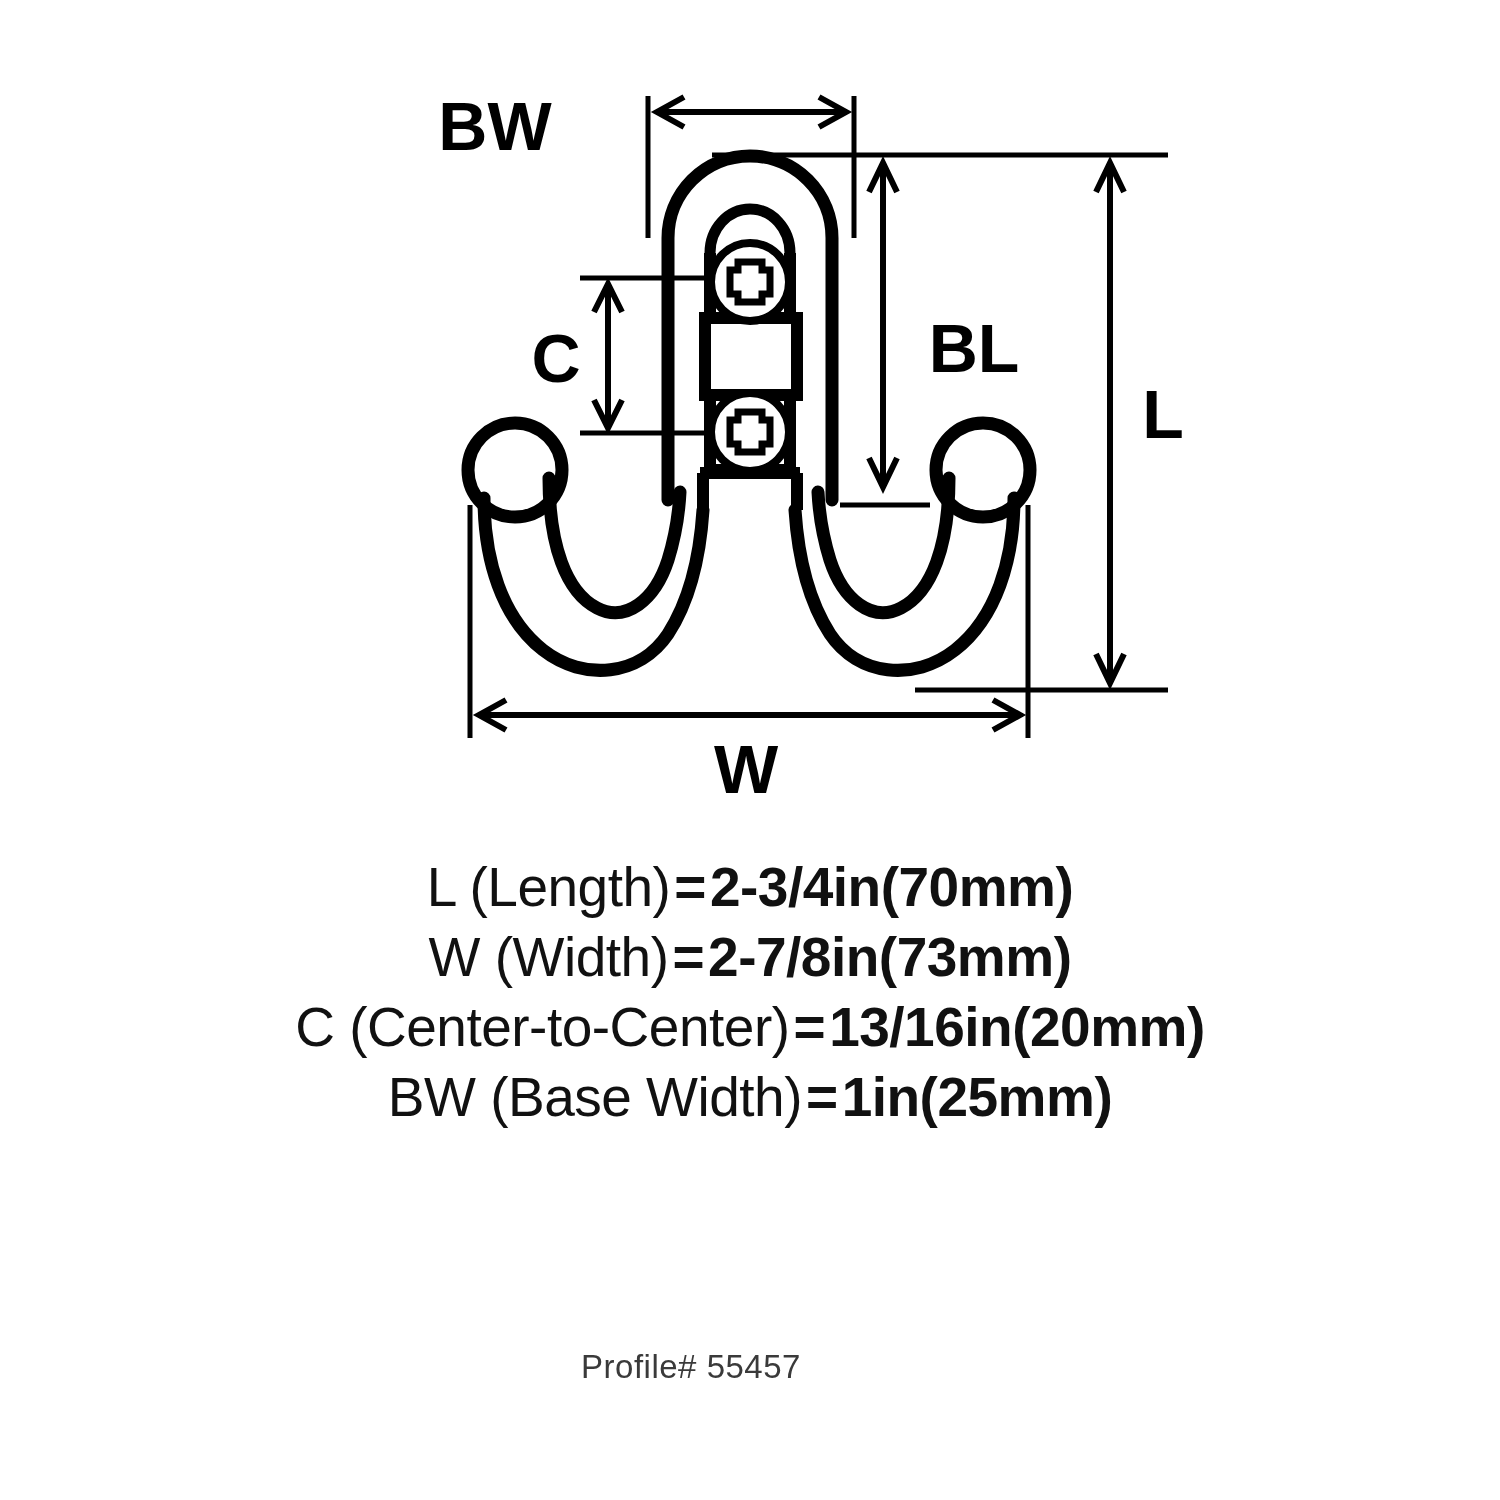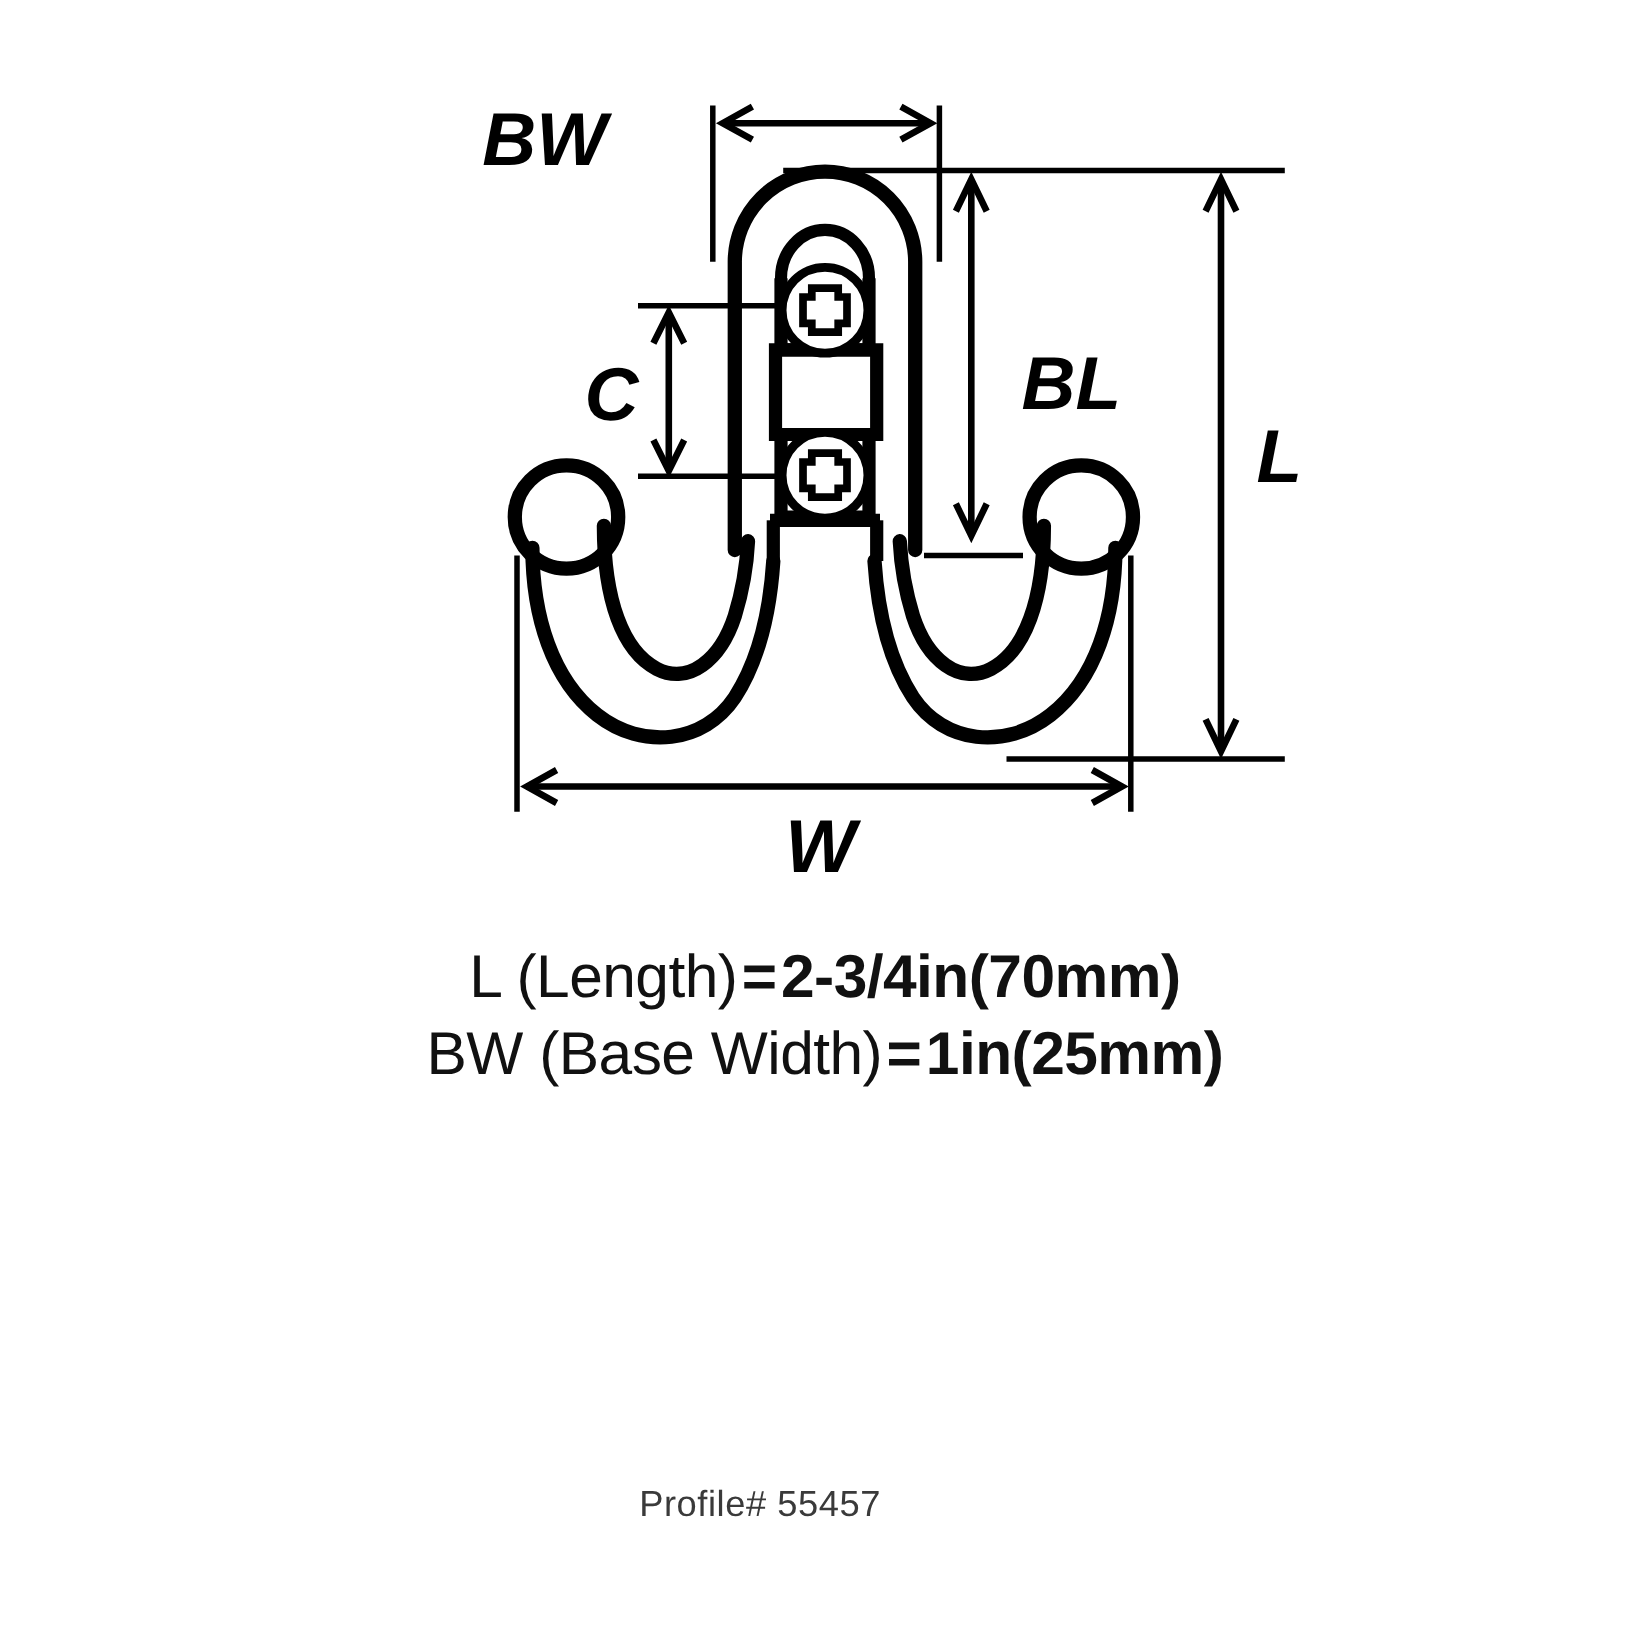--- a/index.html
+++ b/index.html
@@ -19,21 +19,20 @@
     width: 1500px;
     height: 1500px;
     background: #ffffff;
   }
   #diagram-area {
     position: absolute;
     left: 0;
     top: 0;
     width: 1480px;
     height: 840px;
-    font-style: italic;
   }
   #diagram-svg {
     display: block;
     width: 1500px;
     height: 840px;
   }
   .spec-list {
     position: absolute;
     left: 0;
     top: 852px;
@@ -234,21 +233,27 @@
 
     </svg>
   </div>
 
   <div class="spec-list">
 
     <div class="spec-line">
       <span class="spec-label">L (Length)</span><span class="spec-eq">=</span><span class="spec-value">2-3/4in(70mm)</span>
     </div>
 
-
+    <div class="spec-line">
+      <span class="spec-label">W (Width)</span><span class="spec-eq">=</span><span class="spec-value">2-7/8in(73mm)</span>
+    </div>
+
+    <div class="spec-line">
+      <span class="spec-label">C (Center-to-Center)</span><span class="spec-eq">=</span><span class="spec-value">13/16in(20mm)</span>
+    </div>
 
 
     <div class="spec-line">
       <span class="spec-label">BW (Base Width)</span><span class="spec-eq">=</span><span class="spec-value">1in(25mm)</span>
     </div>
 
   </div>
 
   <div class="profile-line">Profile# 55457</div>
 

